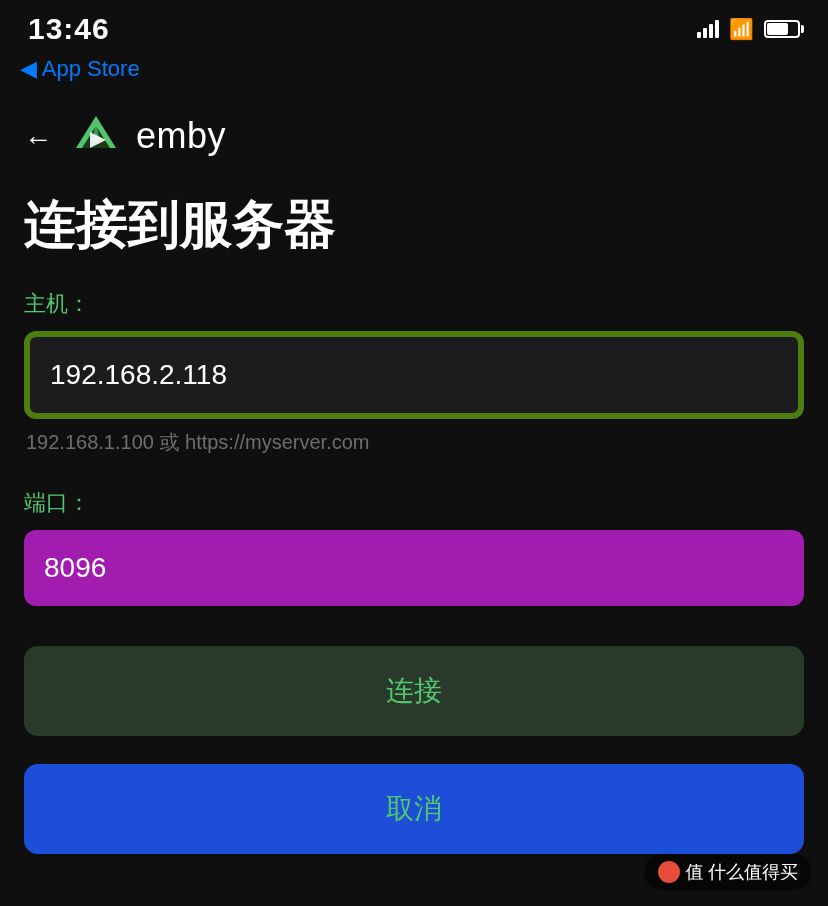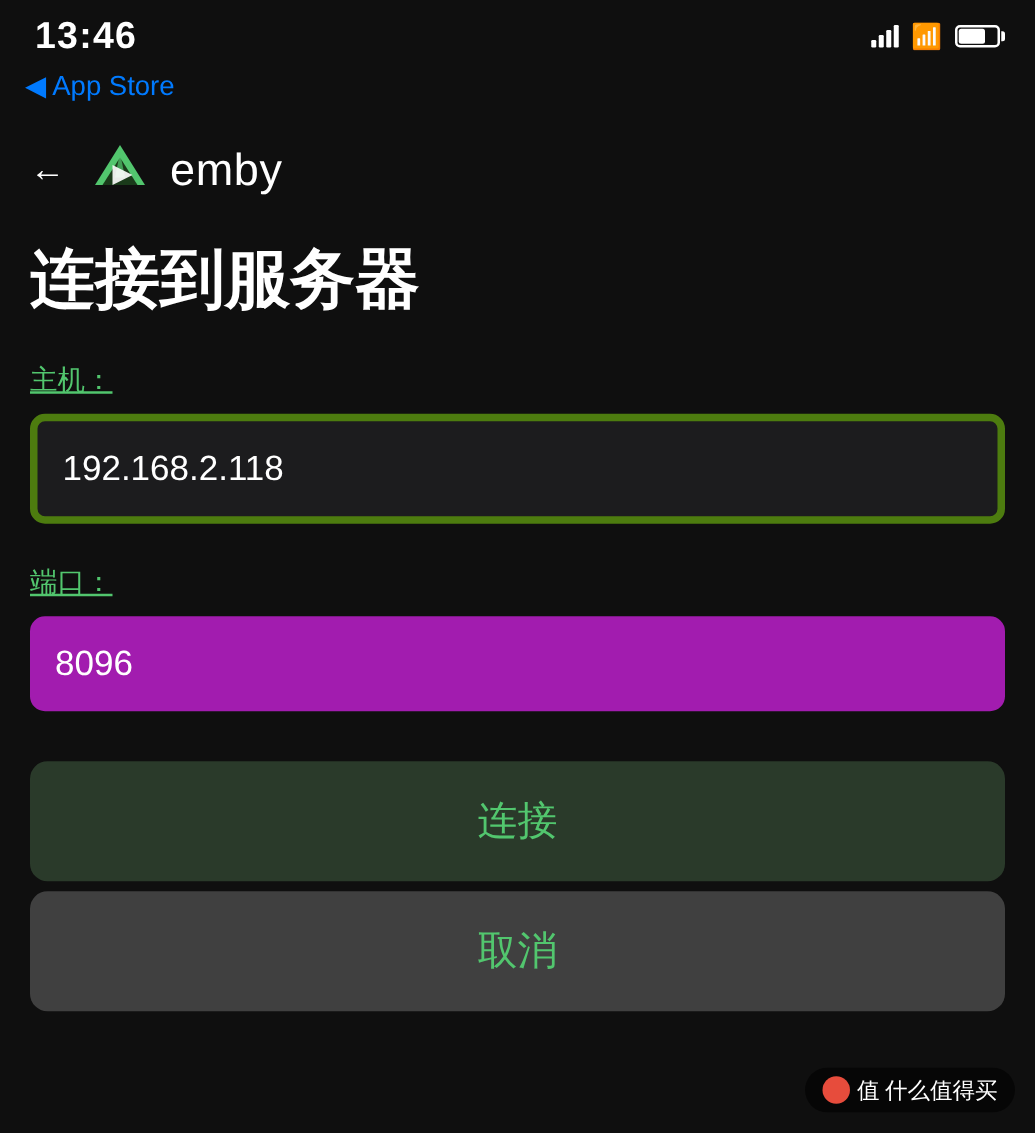--- a/index.html
+++ b/index.html
@@ -153,21 +153,20 @@
 
     
     .form-section {
       margin-bottom: 32px;
     }
 
     .form-label {
       font-size: 22px;
       color: #52c66e;
       margin-bottom: 12px;
-      text-decoration: underline;
     }
 
     .form-input {
       width: 100%;
       background: #1c1c1e;
       border: 6px solid #4d7c0f;
       border-radius: 12px;
       padding: 22px 20px;
       font-size: 28px;
       color: #ffffff;
@@ -198,34 +197,34 @@
       outline: none;
       font-family: inherit;
     }
 
     
     .btn {
       width: 100%;
       padding: 26px;
       border: none;
       border-radius: 14px;
-      font-size: 32px;
+      font-size: 28px;
       font-weight: 500;
       cursor: pointer;
       font-family: inherit;
-      margin-bottom: 8px;
+      margin-bottom: 28px;
     }
 
     .btn-connect {
       background: #2a3a2a;
       color: #52c66e;
     }
 
     .btn-cancel {
-      background: #404040;
+      background: #1d4ed8;
       color: #52c66e;
     }
 
     
     .watermark {
       position: fixed;
       bottom: 16px;
       right: 16px;
       background: rgba(0,0,0,0.6);
       color: #ffffff;
@@ -290,20 +289,21 @@
     <span class="emby-name">emby</span>
   </div>
 
   
   <h1 class="page-title">连接到服务器</h1>
 
   
   <div class="form-section">
     <div class="form-label">主机：</div>
     <input class="form-input" type="text" value="192.168.2.118" style="">
+    <div class="form-hint">192.168.1.100 或 https://myserver.com</div>
   </div>
 
   
   <div class="port-section">
     <div class="form-label">端口：</div>
     <input class="port-input" type="text" value="8096" style="">
   </div>
 
   
   <button class="btn btn-connect">连接</button>

